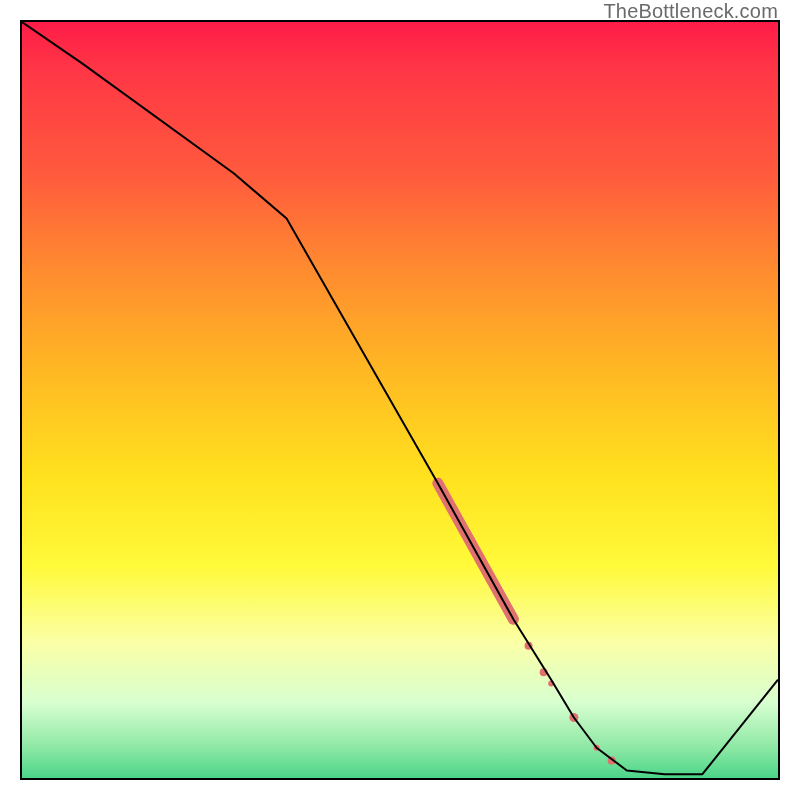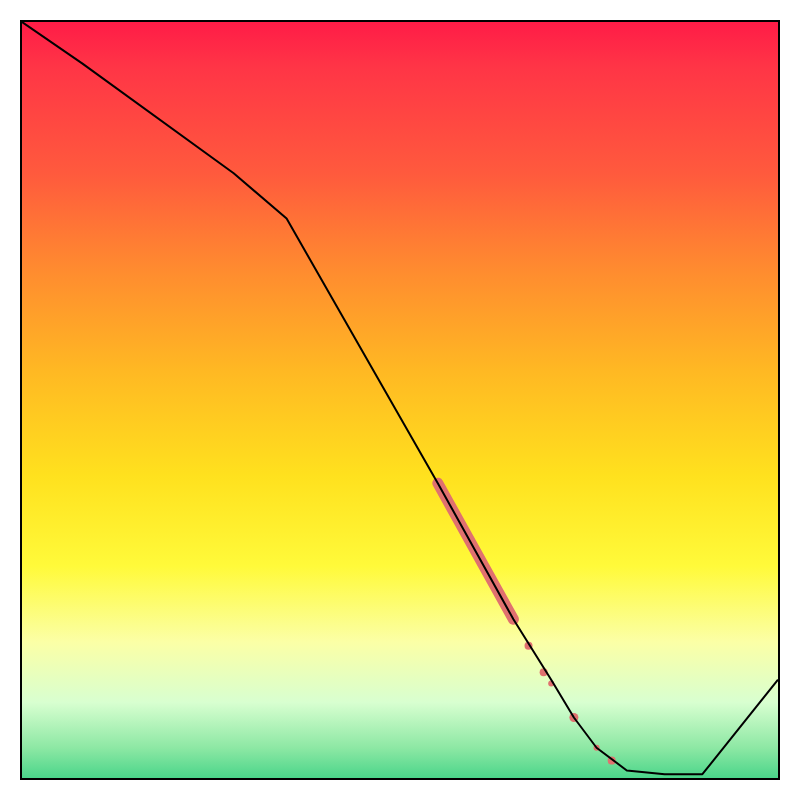--- a/index.html
+++ b/index.html
@@ -63,20 +63,21 @@
     font-size: 20px;
     font-weight: 500;
     letter-spacing: 0.2px;
     user-select: none;
   }
 </style>
 </head>
 <body>
 
 <div class="container">
+  <div class="watermark">TheBottleneck.com</div>
   <div class="plot-frame">
     <div class="gradient-bg"></div>
     <svg class="svg-layer" id="svg-layer" viewBox="0 0 756 756" preserveAspectRatio="none">
         <line x1="415.8" y1="461.15999999999997" x2="491.40000000000003" y2="597.24" stroke="#e0716f" stroke-width="11" stroke-linecap="round"></line>
         <circle cx="506.52000000000004" cy="623.7" r="4" fill="#e0716f"></circle>
         <circle cx="521.64" cy="650.16" r="4" fill="#e0716f"></circle>
         <circle cx="529.1999999999999" cy="661.5" r="3" fill="#e0716f"></circle>
         <circle cx="551.88" cy="695.52" r="4.5" fill="#e0716f"></circle>
         <circle cx="574.5600000000001" cy="725.76" r="3" fill="#e0716f"></circle>
         <circle cx="589.6800000000001" cy="738.612" r="4" fill="#e0716f"></circle>

